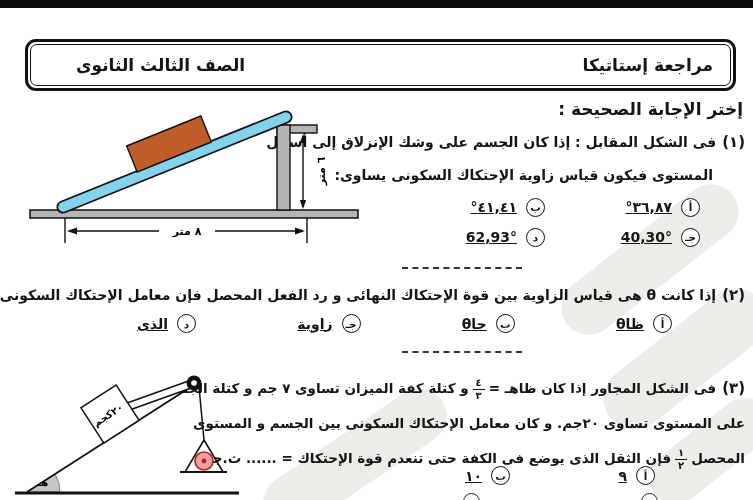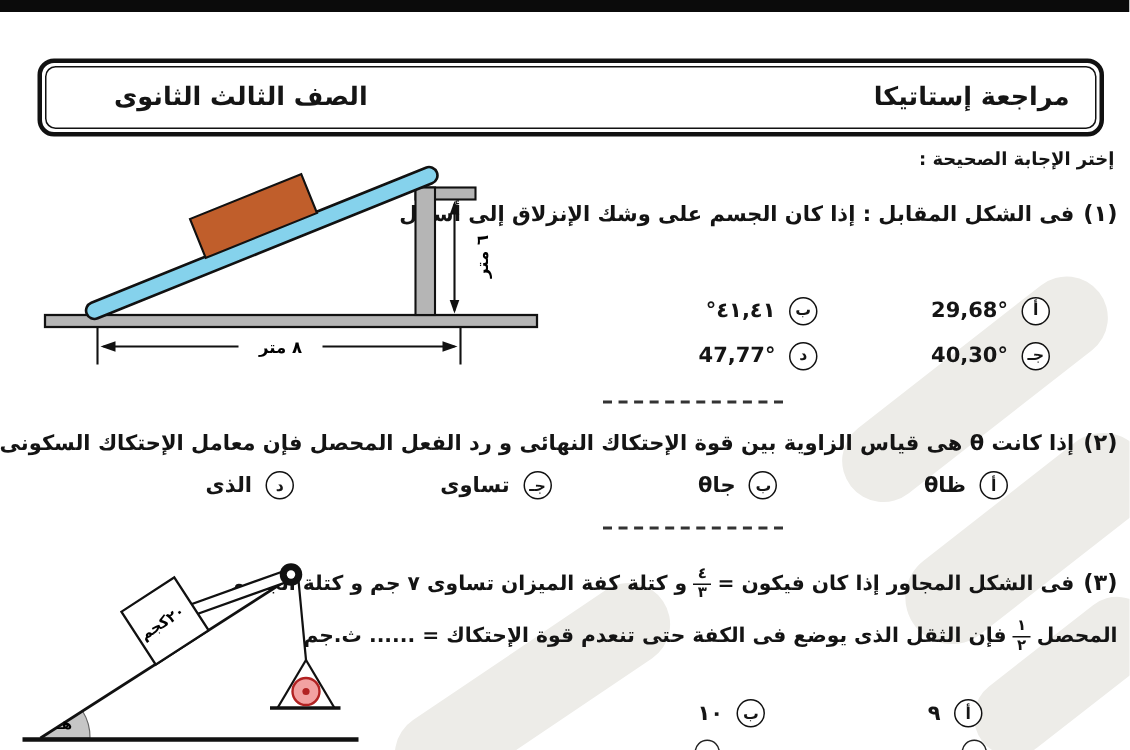--- a/index.html
+++ b/index.html
@@ -14,34 +14,34 @@
   .header-box{position:absolute;left:25px;top:39px;width:705px;height:46px;
     border:3px solid #111;border-radius:11px;background:#fff;z-index:2;}
   .header-box .inner{position:absolute;inset:2px;border:1.5px solid #111;border-radius:7px;}
   .header-title{position:absolute;top:50%;transform:translateY(-50%);
     font-weight:bold;font-size:17px;white-space:nowrap;direction:rtl;}
   .ht-subject{right:20px;}
   .ht-grade{left:48px;}
   
   .wm{position:absolute;background:#edece8;border-radius:45px;z-index:0;}
   
-  .heading{position:absolute;right:10px;top:99px;font-size:12px;font-weight:bold;direction:rtl;z-index:1;}
+  .heading{position:absolute;right:10px;top:99px;font-size:17px;font-weight:bold;direction:rtl;z-index:1;}
   .qblock{position:absolute;direction:rtl;text-align:right;font-weight:bold;color:#141414;z-index:1;}
   .qline{white-space:nowrap;}
   .qnum{font-size:15px;font-weight:bold;padding-left:6px;}
   #q1-text{right:8px;top:126px;font-size:14px;line-height:33px;}
   #q1-text .indent{padding-right:32px;}
   #q2-text{right:8px;top:283px;font-size:14px;line-height:24px;}
   #q3-text{right:8px;top:371px;font-size:13.5px;line-height:35px;}
   
   .opt{display:flex;align-items:center;gap:9px;direction:rtl;font-weight:bold;font-size:14px;}
   .circle{width:17px;height:17px;border:1.6px solid #111;border-radius:50%;
     display:flex;align-items:center;justify-content:center;
     font-size:10.5px;font-weight:bold;flex:none;background:#fff;}
-  .val{white-space:nowrap;}
+  .val{white-space:nowrap;text-decoration:underline;}
   #q1-options{position:absolute;right:53px;top:192px;width:255px;direction:rtl;z-index:1;}
   #q1-options .opt-row{display:flex;justify-content:space-between;align-items:center;height:30px;}
   #q1-options .opt{min-width:100px;}
   #q2-options{position:absolute;right:81px;top:314px;width:535px;display:flex;
     justify-content:space-between;direction:rtl;z-index:1;}
   #q3-options{position:absolute;right:98px;top:466px;width:190px;display:flex;
     justify-content:space-between;direction:rtl;z-index:1;}
   
   .sep{position:absolute;width:120px;border-top:2.5px dashed #333;z-index:1;}
   #sep1{left:402px;top:267px;}
@@ -70,20 +70,21 @@
 <div class="header-box">
   <div class="inner"></div>
   <span class="header-title ht-subject">مراجعة إستاتيكا</span>
   <span class="header-title ht-grade">الصف الثالث الثانوى</span>
 </div>
 
 <div class="heading">إختر الإجابة الصحيحة :</div>
 
 <div class="qblock" id="q1-text">
   <div class="qline"><span class="qnum">(١)</span><span>فى الشكل المقابل : إذا كان الجسم على وشك الإنزلاق إلى أسفل</span></div>
+  <div class="qline indent">المستوى فيكون قياس زاوية الإحتكاك السكونى يساوى:</div>
 </div>
 
 <svg id="fig1" width="340" height="156" viewBox="0 0 340 156">
 
   <rect x="5" y="112" width="328" height="8" stroke="#111" stroke-width="1.5" fill="#b5b5b5"></rect>
 
   <rect x="252" y="27" width="40" height="8" stroke="#111" stroke-width="1.4" fill="#b5b5b5"></rect>
   <rect x="252" y="27" width="13" height="85" stroke="#111" stroke-width="1.4" fill="#b5b5b5"></rect>
 
   <line x1="38" y1="109" x2="261" y2="19" stroke="#111" stroke-width="13" stroke-linecap="round"></line>
@@ -102,72 +103,73 @@
   <line x1="190" y1="133" x2="278" y2="133" stroke="#111" stroke-width="1.4"></line>
   <polygon points="42,133 52,129.5 52,136.5" fill="#111"></polygon>
   <polygon points="280,133 270,129.5 270,136.5" fill="#111"></polygon>
   <text x="162" y="137" text-anchor="middle" font-size="11" font-weight="bold">٨ متر</text>
 </svg>
 
 <div id="q1-options">
   <div class="opt-row">
     <div class="opt">
       <span class="circle">أ</span>
-      <span class="val">29,68°</span>
+      <span class="val">٣٦,٨٧°</span>
     </div>
     <div class="opt">
       <span class="circle">ب</span>
       <span class="val">٤١,٤١°</span>
     </div>
   </div>
   <div class="opt-row">
     <div class="opt">
       <span class="circle">جـ</span>
       <span class="val">40,30°</span>
     </div>
     <div class="opt">
       <span class="circle">د</span>
-      <span class="val">47,77°</span>
+      <span class="val">62,93°</span>
     </div>
   </div>
 </div>
 
 <div class="sep" id="sep1"></div>
 
 <div class="qblock" id="q2-text">
   <div class="qline"><span class="qnum">(٢)</span><span>إذا كانت θ هى قياس الزاوية بين قوة الإحتكاك النهائى و رد الفعل المحصل فإن معامل الإحتكاك السكونى يساوى ....</span></div>
 </div>
 <div id="q2-options">
   <div class="opt">
     <span class="circle">أ</span>
     <span class="val">ظاθ</span>
   </div>
   <div class="opt">
     <span class="circle">ب</span>
     <span class="val">جاθ</span>
   </div>
   <div class="opt">
     <span class="circle">جـ</span>
-    <span class="val">تساوى</span>
+    <span class="val">زاوية</span>
   </div>
   <div class="opt">
     <span class="circle">د</span>
     <span class="val">الذى</span>
   </div>
 </div>
 
 <div class="sep" id="sep2"></div>
 
 <div class="qblock" id="q3-text">
   <div class="qline">
-    <span class="qnum">(٣)</span><span>فى الشكل المجاور إذا كان فيكون =</span><span class="frac">
+    <span class="qnum">(٣)</span><span>فى الشكل المجاور إذا كان ظاهـ =</span><span class="frac">
         <span class="num">٤</span>
         <span class="den">٣</span>
       </span><span>و كتلة كفة الميزان تساوى ٧ جم و كتلة الجسم</span>
   </div>
+  <div class="qline">على المستوى تساوى ٢٠جم. و كان معامل الإحتكاك السكونى بين الجسم و المستوى</div>
   <div class="qline">
     <span>المحصل</span><span class="frac">
         <span class="num">١</span>
         <span class="den">٢</span>
       </span><span>فإن الثقل الذى يوضع فى الكفة حتى تنعدم قوة الإحتكاك = ...... ث.جم</span>
   </div>
 </div>
 
 <svg id="fig3" width="230" height="140" viewBox="0 0 230 140">
 

